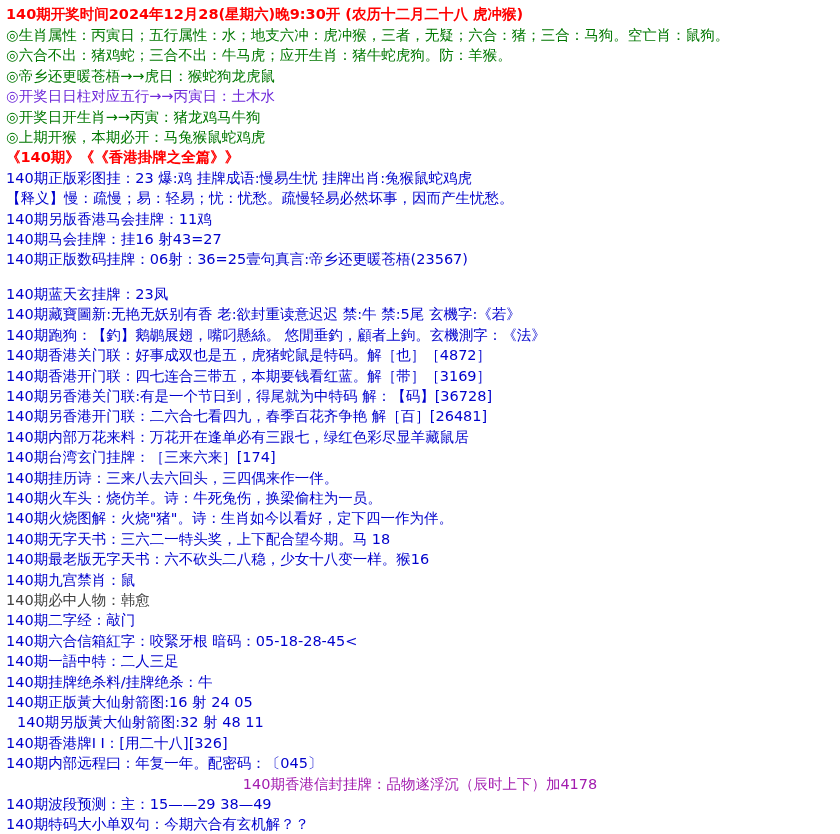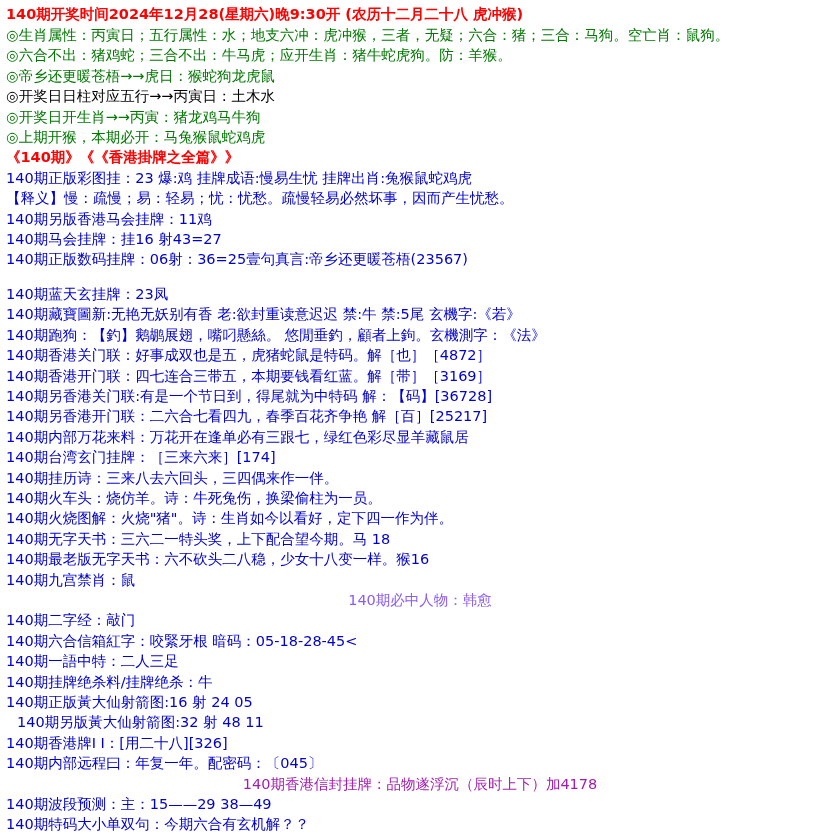--- a/index.html
+++ b/index.html
@@ -30,45 +30,45 @@
 </style>
 </head>
 <body>
 
 <div class="page">
   <div class="line hdr red">140期开奖时间2024年12月28(星期六)晚9:30开 (农历十二月二十八  虎冲猴)</div>
   <div class="body-lines">
       <div class="line" style="color: rgb(0, 119, 0);">◎生肖属性：丙寅日；五行属性：水；地支六冲：虎冲猴，三者，无疑；六合：猪；三合：马狗。空亡肖：鼠狗。</div>
       <div class="line" style="color: rgb(0, 119, 0);">◎六合不出：猪鸡蛇；三合不出：牛马虎；应开生肖：猪牛蛇虎狗。防：羊猴。</div>
       <div class="line" style="color: rgb(0, 119, 0);">◎帝乡还更暖苍梧→→虎日：猴蛇狗龙虎鼠</div>
-      <div class="line" style="color: #000000;">◎开奖日日柱对应五行→→丙寅日：土木水</div>
+      <div class="line" style="color: #6d28d9;">◎开奖日日柱对应五行→→丙寅日：土木水</div>
       <div class="line" style="color: rgb(0, 119, 0);">◎开奖日开生肖→→丙寅：猪龙鸡马牛狗</div>
       <div class="line" style="color: rgb(0, 119, 0);">◎上期开猴，本期必开：马兔猴鼠蛇鸡虎</div>
       <div class="line" style="color: rgb(255, 0, 0); font-weight: bold;">《140期》《《香港掛牌之全篇》》</div>
       <div class="line" style="color: rgb(0, 0, 204);">140期正版彩图挂：23  爆:鸡  挂牌成语:慢易生忧  挂牌出肖:兔猴鼠蛇鸡虎</div>
       <div class="line" style="color: rgb(0, 0, 204);">【释义】慢：疏慢；易：轻易；忧：忧愁。疏慢轻易必然坏事，因而产生忧愁。</div>
       <div class="line" style="color: rgb(0, 0, 204);">140期另版香港马会挂牌：11鸡</div>
       <div class="line" style="color: rgb(0, 0, 204);">140期马会挂牌：挂16  射43=27</div>
       <div class="line" style="color: rgb(0, 0, 204);">140期正版数码挂牌：06射：36=25壹句真言:帝乡还更暖苍梧(23567)</div>
       <div class="line" style="color: rgb(0, 0, 204); margin-top: 14px;">140期蓝天玄挂牌：23凤</div>
       <div class="line" style="color: rgb(0, 0, 204);">140期藏寶圖新:无艳无妖别有香  老:欲封重读意迟迟  禁:牛  禁:5尾  玄機字:《若》</div>
       <div class="line" style="color: rgb(0, 0, 204);">140期跑狗：【釣】鹅鹕展翅，嘴叼懸絲。  悠閒垂釣，顧者上鉤。玄機測字：《法》</div>
       <div class="line" style="color: rgb(0, 0, 204);">140期香港关门联：好事成双也是五，虎猪蛇鼠是特码。解［也］［4872］</div>
       <div class="line" style="color: rgb(0, 0, 204);">140期香港开门联：四七连合三带五，本期要钱看红蓝。解［带］［3169］</div>
       <div class="line" style="color: rgb(0, 0, 204);">140期另香港关门联:有是一个节日到，得尾就为中特码  解：【码】[36728]</div>
-      <div class="line" style="color: rgb(0, 0, 204);">140期另香港开门联：二六合七看四九，春季百花齐争艳  解［百］[25217]</div>
+      <div class="line" style="color: rgb(0, 0, 204);">140期另香港开门联：二六合七看四九，春季百花齐争艳  解［百］[26481]</div>
       <div class="line" style="color: rgb(0, 0, 204);">140期内部万花来料：万花开在逢单必有三跟七，绿红色彩尽显羊藏鼠居</div>
       <div class="line" style="color: rgb(0, 0, 204);">140期台湾玄门挂牌：［三来六来］[174]</div>
       <div class="line" style="color: rgb(0, 0, 204);">140期挂历诗：三来八去六回头，三四偶来作一伴。</div>
       <div class="line" style="color: rgb(0, 0, 204);">140期火车头：烧仿羊。诗：牛死兔伤，换梁偷柱为一员。</div>
       <div class="line" style="color: rgb(0, 0, 204);">140期火烧图解：火烧"猪"。诗：生肖如今以看好，定下四一作为伴。</div>
       <div class="line" style="color: rgb(0, 0, 204);">140期无字天书：三六二一特头奖，上下配合望今期。马  18</div>
       <div class="line" style="color: rgb(0, 0, 204);">140期最老版无字天书：六不砍头二八稳，少女十八变一样。猴16</div>
       <div class="line" style="color: rgb(0, 0, 204);">140期九宫禁肖：鼠</div>
-      <div class="line" style="color: #8b5cf6; text-align: center;">140期必中人物：韩愈</div>
+      <div class="line" style="color: #404040;">140期必中人物：韩愈</div>
       <div class="line" style="color: rgb(0, 0, 204);">140期二字经：敲门</div>
       <div class="line" style="color: rgb(0, 0, 204);">140期六合信箱紅字：咬緊牙根  暗码：05-18-28-45&lt;</div>
       <div class="line" style="color: rgb(0, 0, 204);">140期一語中特：二人三足</div>
       <div class="line" style="color: rgb(0, 0, 204);">140期挂牌绝杀料/挂牌绝杀：牛</div>
       <div class="line" style="color: rgb(0, 0, 204);">140期正版黃大仙射箭图:16  射  24  05</div>
       <div class="line" style="color: rgb(0, 0, 204); margin-left: 11px;">140期另版黃大仙射箭图:32  射  48  11</div>
       <div class="line" style="color: rgb(0, 0, 204);">140期香港牌Ⅰ I：[用二十八][326]</div>
       <div class="line" style="color: rgb(0, 0, 204);">140期内部远程曰：年复一年。配密码：〔045〕</div>
       <div class="line" style="color: #a21caf; text-align: center;">140期香港信封挂牌：品物遂浮沉（辰时上下）加4178</div>
       <div class="line" style="color: rgb(0, 0, 204);">140期波段预测：主：15——29  38—49</div>

